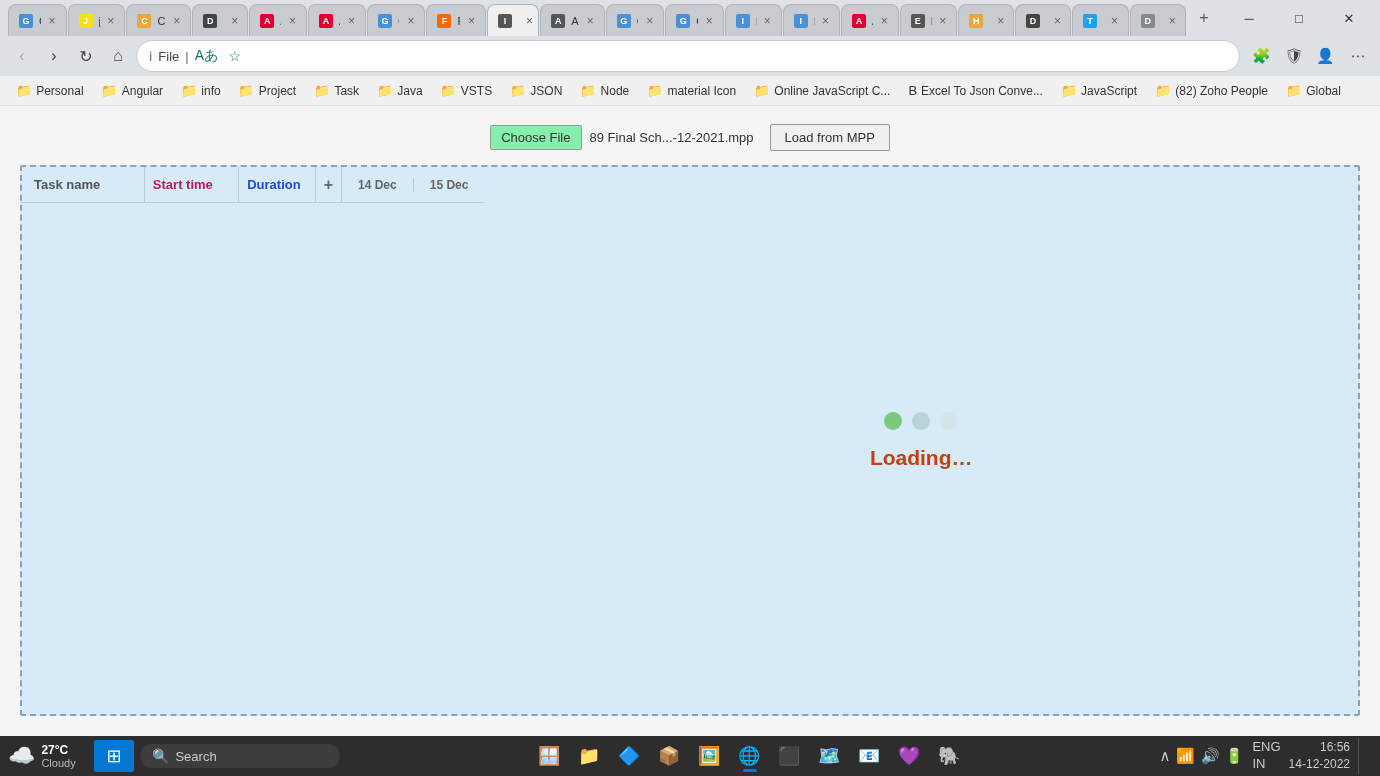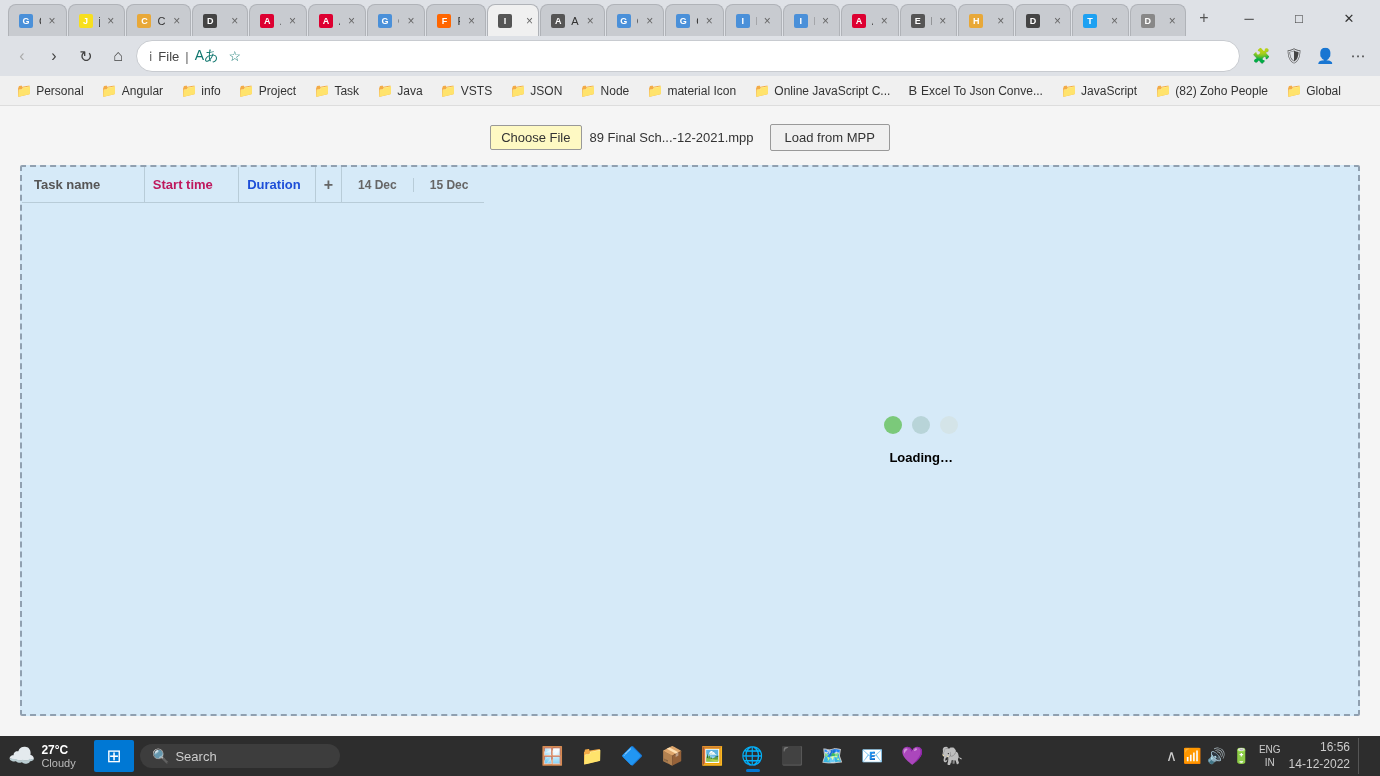--- a/index.html
+++ b/index.html
@@ -37,21 +37,21 @@
     .bookmarks-bar { height: 30px; background: #f0f0f0; display: flex; align-items: center; padding: 0 8px; gap: 2px; border-bottom: 1px solid #ddd; overflow: hidden; }
     .bookmark-item { display: flex; align-items: center; gap: 4px; padding: 3px 8px; border-radius: 4px; cursor: pointer; white-space: nowrap; font-size: 12px; color: #333; }
     .bookmark-icon { font-size: 13px; }
     .bookmark-label { font-size: 12px; }
 
     
     .page-content { flex: 1; background: #f5f5f5; display: flex; flex-direction: column; overflow: hidden; }
 
     
     .file-chooser-section { display: flex; align-items: center; justify-content: center; padding: 18px 0 14px 0; gap: 8px; }
-    .choose-file-btn { padding: 4px 10px; border: 1px solid #999; background: #fef9c3; font-size: 13px; cursor: pointer; border-radius: 2px; color: #333; }
+    .choose-file-btn { padding: 4px 10px; border: 1px solid #999; background: #86efac; font-size: 13px; cursor: pointer; border-radius: 2px; color: #333; }
     .file-name-display { font-size: 13px; color: #333; }
     .load-mpp-btn { padding: 5px 14px; border: 1px solid #999; background: #f0f0f0; font-size: 13px; cursor: pointer; border-radius: 2px; color: #333; margin-left: 8px; }
 
     
     .gantt-wrapper { flex: 1; padding: 0 20px 20px 20px; }
     .gantt-container { width: 100%; height: 100%; border: 2px dashed #90a0b0; border-radius: 2px; background: #d6eaf8; display: flex; flex-direction: row; overflow: hidden; font-weight: bold; }
 
     
     .gantt-header { height: 36px; background: #d6eaf8; border-bottom: 1px solid #b8ccd8; display: flex; align-items: center; }
     .gantt-header-left { width: 320px; display: flex; align-items: center; border-right: 1px solid #b8ccd8; height: 100%; flex-shrink: 0; }
@@ -61,38 +61,38 @@
     .gantt-col-add { width: 28px; height: 100%; display: flex; align-items: center; justify-content: center; font-size: 16px; color: #666; cursor: pointer; border-left: 1px solid #b8ccd8; }
     .gantt-header-timeline { flex: 1; display: flex; align-items: center; overflow: hidden; }
     .gantt-date-label { flex: 1; padding: 0 16px; font-size: 12px; color: #666; border-right: 1px solid #b8ccd8; height: 100%; display: flex; align-items: center; }
     .gantt-date-label:last-child { border-right: none; }
 
     
     .gantt-body { flex: 1; display: flex; align-items: center; justify-content: center; position: relative; }
     .gantt-loading { display: flex; flex-direction: column; align-items: center; gap: 16px; }
     .loading-dots { display: flex; gap: 10px; }
     .dot { width: 18px; height: 18px; border-radius: 50%; }
-    .loading-text { font-size: 13px; color: #000000; }
+    .loading-text { font-size: 21px; color: #c2410c; }
 
     
     .taskbar { height: 40px; background: #2d2d2d; display: flex; align-items: center; padding: 0 8px; gap: 6px; }
     .taskbar-start { width: 40px; height: 32px; background: #0078d4; display: flex; align-items: center; justify-content: center; border-radius: 2px; cursor: pointer; }
     .taskbar-start-icon { color: #fff; font-size: 18px; }
     .taskbar-search { display: flex; align-items: center; background: #3d3d3d; border-radius: 16px; padding: 4px 12px; gap: 6px; width: 200px; cursor: pointer; }
     .taskbar-search-icon { color: #aaa; font-size: 14px; }
     .taskbar-search-text { color: #ccc; font-size: 13px; }
     .taskbar-center { flex: 1; display: flex; align-items: center; justify-content: center; }
     .taskbar-pinned { display: flex; gap: 4px; }
     .taskbar-app { width: 36px; height: 36px; display: flex; align-items: center; justify-content: center; border-radius: 4px; cursor: pointer; font-size: 18px; position: relative; }
     .taskbar-app.active::after { content: ''; position: absolute; bottom: 2px; left: 50%; transform: translateX(-50%); width: 14px; height: 3px; background: #0078d4; border-radius: 2px; }
     .taskbar-right { display: flex; align-items: center; gap: 8px; padding-right: 8px; }
     .taskbar-system-icons { display: flex; gap: 6px; align-items: center; }
     .sys-icon { color: #ccc; font-size: 15px; cursor: pointer; }
     .taskbar-clock { text-align: right; color: #ccc; font-size: 12px; line-height: 1.4; cursor: pointer; }
-    .taskbar-lang { color: #ccc; font-size: 10px; text-align: center; line-height: 1.3; cursor: pointer; }
+    .taskbar-lang { color: #ccc; font-size: 13px; line-height: 1.3; cursor: pointer; }
     .taskbar-show-desktop { width: 6px; height: 36px; border-left: 1px solid #555; cursor: pointer; }
   </style>
 </head>
 <body>
 
 <div class="browser-frame">
 
   <div class="title-bar">
     <div class="tab-strip">
 

